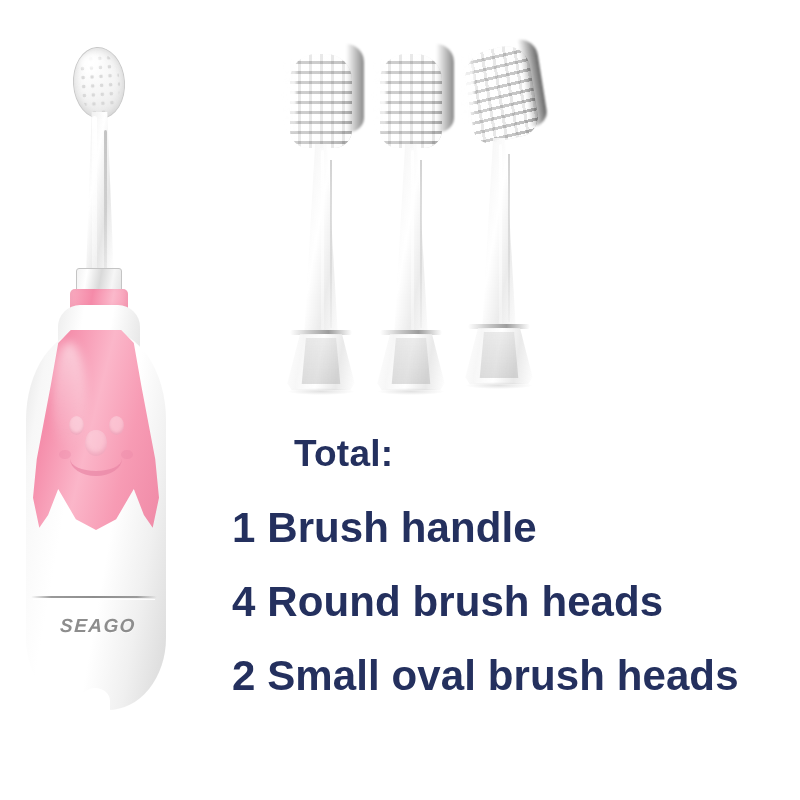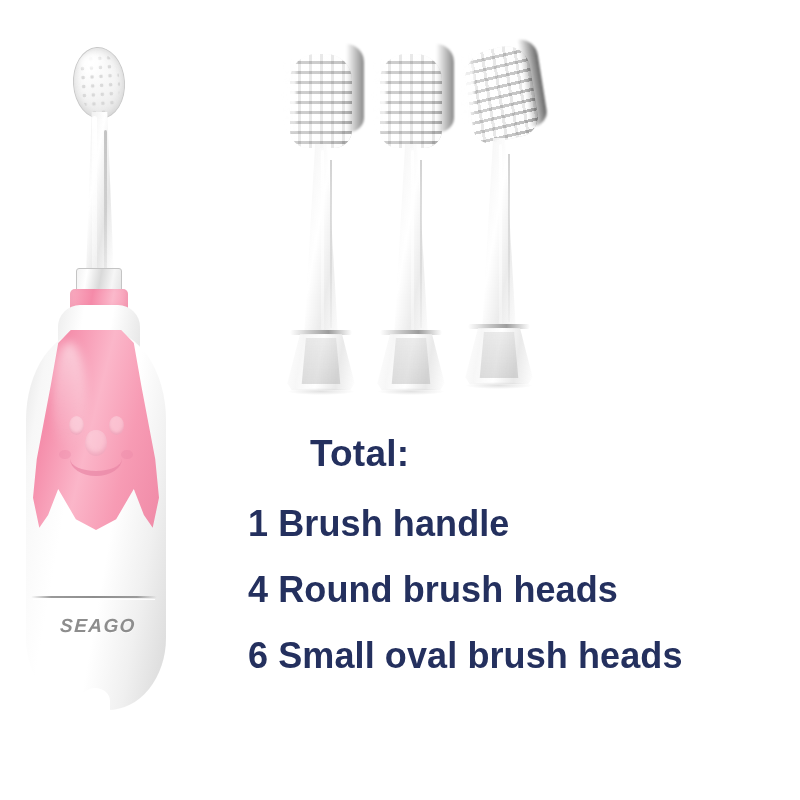--- a/index.html
+++ b/index.html
@@ -8,35 +8,35 @@
     background:#ffffff;
     font-family:"Liberation Sans", sans-serif;
     position:relative;
     overflow:hidden;
   }
   #stage { position:absolute; inset:0; width:800px; height:800px; }
 
   
   .spec-block {
     position:absolute;
-    left:248px;
+    left:232px;
     top:430px;
     width:470px;
   }
   .spec-title {
     font-size:37px;
     font-weight:bold;
     color:#24305e;
     letter-spacing:0.2px;
     text-align:left;
     padding-left:62px;
     line-height:1.28;
   }
   .spec-line {
-    font-size:36px;
+    font-size:42px;
     font-weight:bold;
     color:#24305e;
     letter-spacing:0.1px;
     white-space:nowrap;
     line-height:1.30;
     margin-top:19px;
   }
   .spec-line.l1 { margin-top:24px; }
 
   
@@ -451,16 +451,16 @@
       <div class="base-flare"></div>
       <div class="base-inner"></div>
       <div class="base-shadow"></div>
     </div>
   </div>
 
   <div class="spec-block">
     <div class="spec-title">Total:</div>
     <div class="spec-line l1">1 Brush handle</div>
     <div class="spec-line">4 Round brush heads</div>
-    <div class="spec-line">6 Small oval brush heads</div>
+    <div class="spec-line">2 Small oval brush heads</div>
   </div>
 
 </div>
 
 </body></html>

